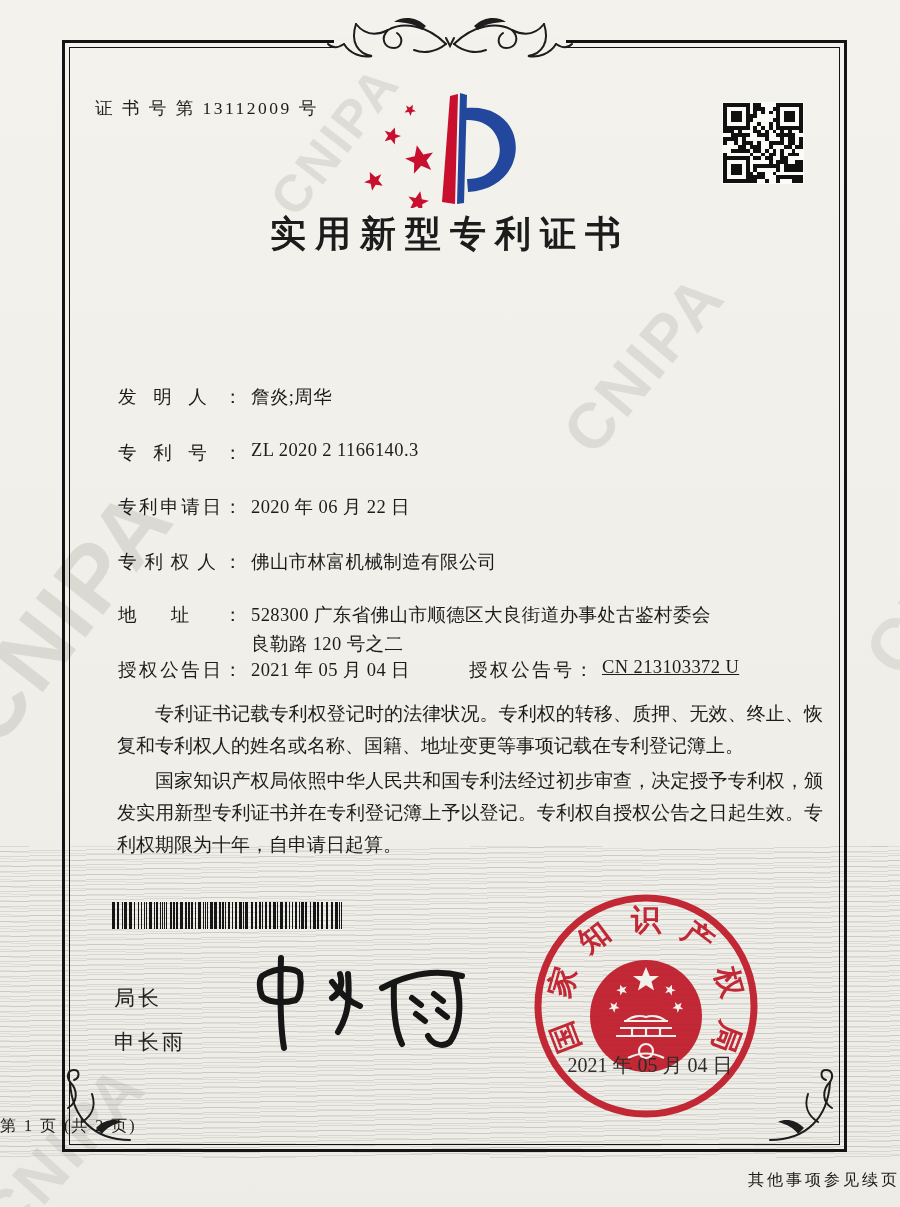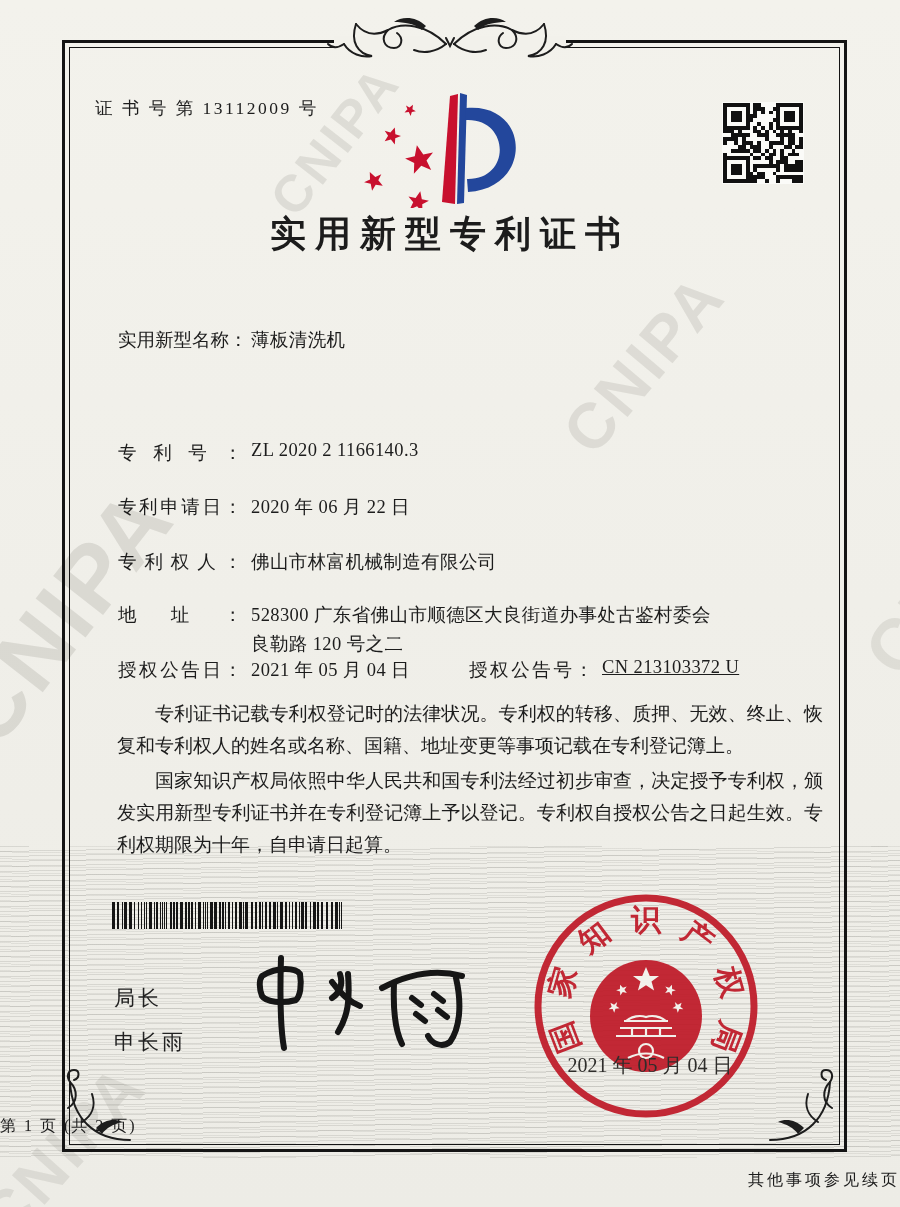--- a/index.html
+++ b/index.html
@@ -387,22 +387,22 @@
       <rect x="8" y="20" width="1" height="1" fill="#111"></rect>
       <rect x="11" y="20" width="1" height="1" fill="#111"></rect>
       <rect x="14" y="20" width="1" height="1" fill="#111"></rect>
       <rect x="18" y="20" width="1" height="1" fill="#111"></rect>
       <rect x="19" y="20" width="1" height="1" fill="#111"></rect>
       <rect x="20" y="20" width="1" height="1" fill="#111"></rect>
     </svg>
 
   <div class="title">实用新型专利证书</div>
 
-  <div class="frow row-name">
-    <span class="flabel">实用新型名称：</span><span class="fvalue">薄板清洗机</span>
+  <div class="frow row-inventor">
+    <span class="flabel">发明人：</span><span class="fvalue">詹炎;周华</span>
   </div>
   <div class="frow row-patno">
     <span class="flabel">专利号：</span><span class="fvalue">ZL 2020 2 1166140.3</span>
   </div>
   <div class="frow row-appdate">
     <span class="flabel">专利申请日：</span><span class="fvalue">2020 年 06 月 22 日</span>
   </div>
   <div class="frow row-owner">
     <span class="flabel">专利权人：</span><span class="fvalue">佛山市林富机械制造有限公司</span>
   </div>

